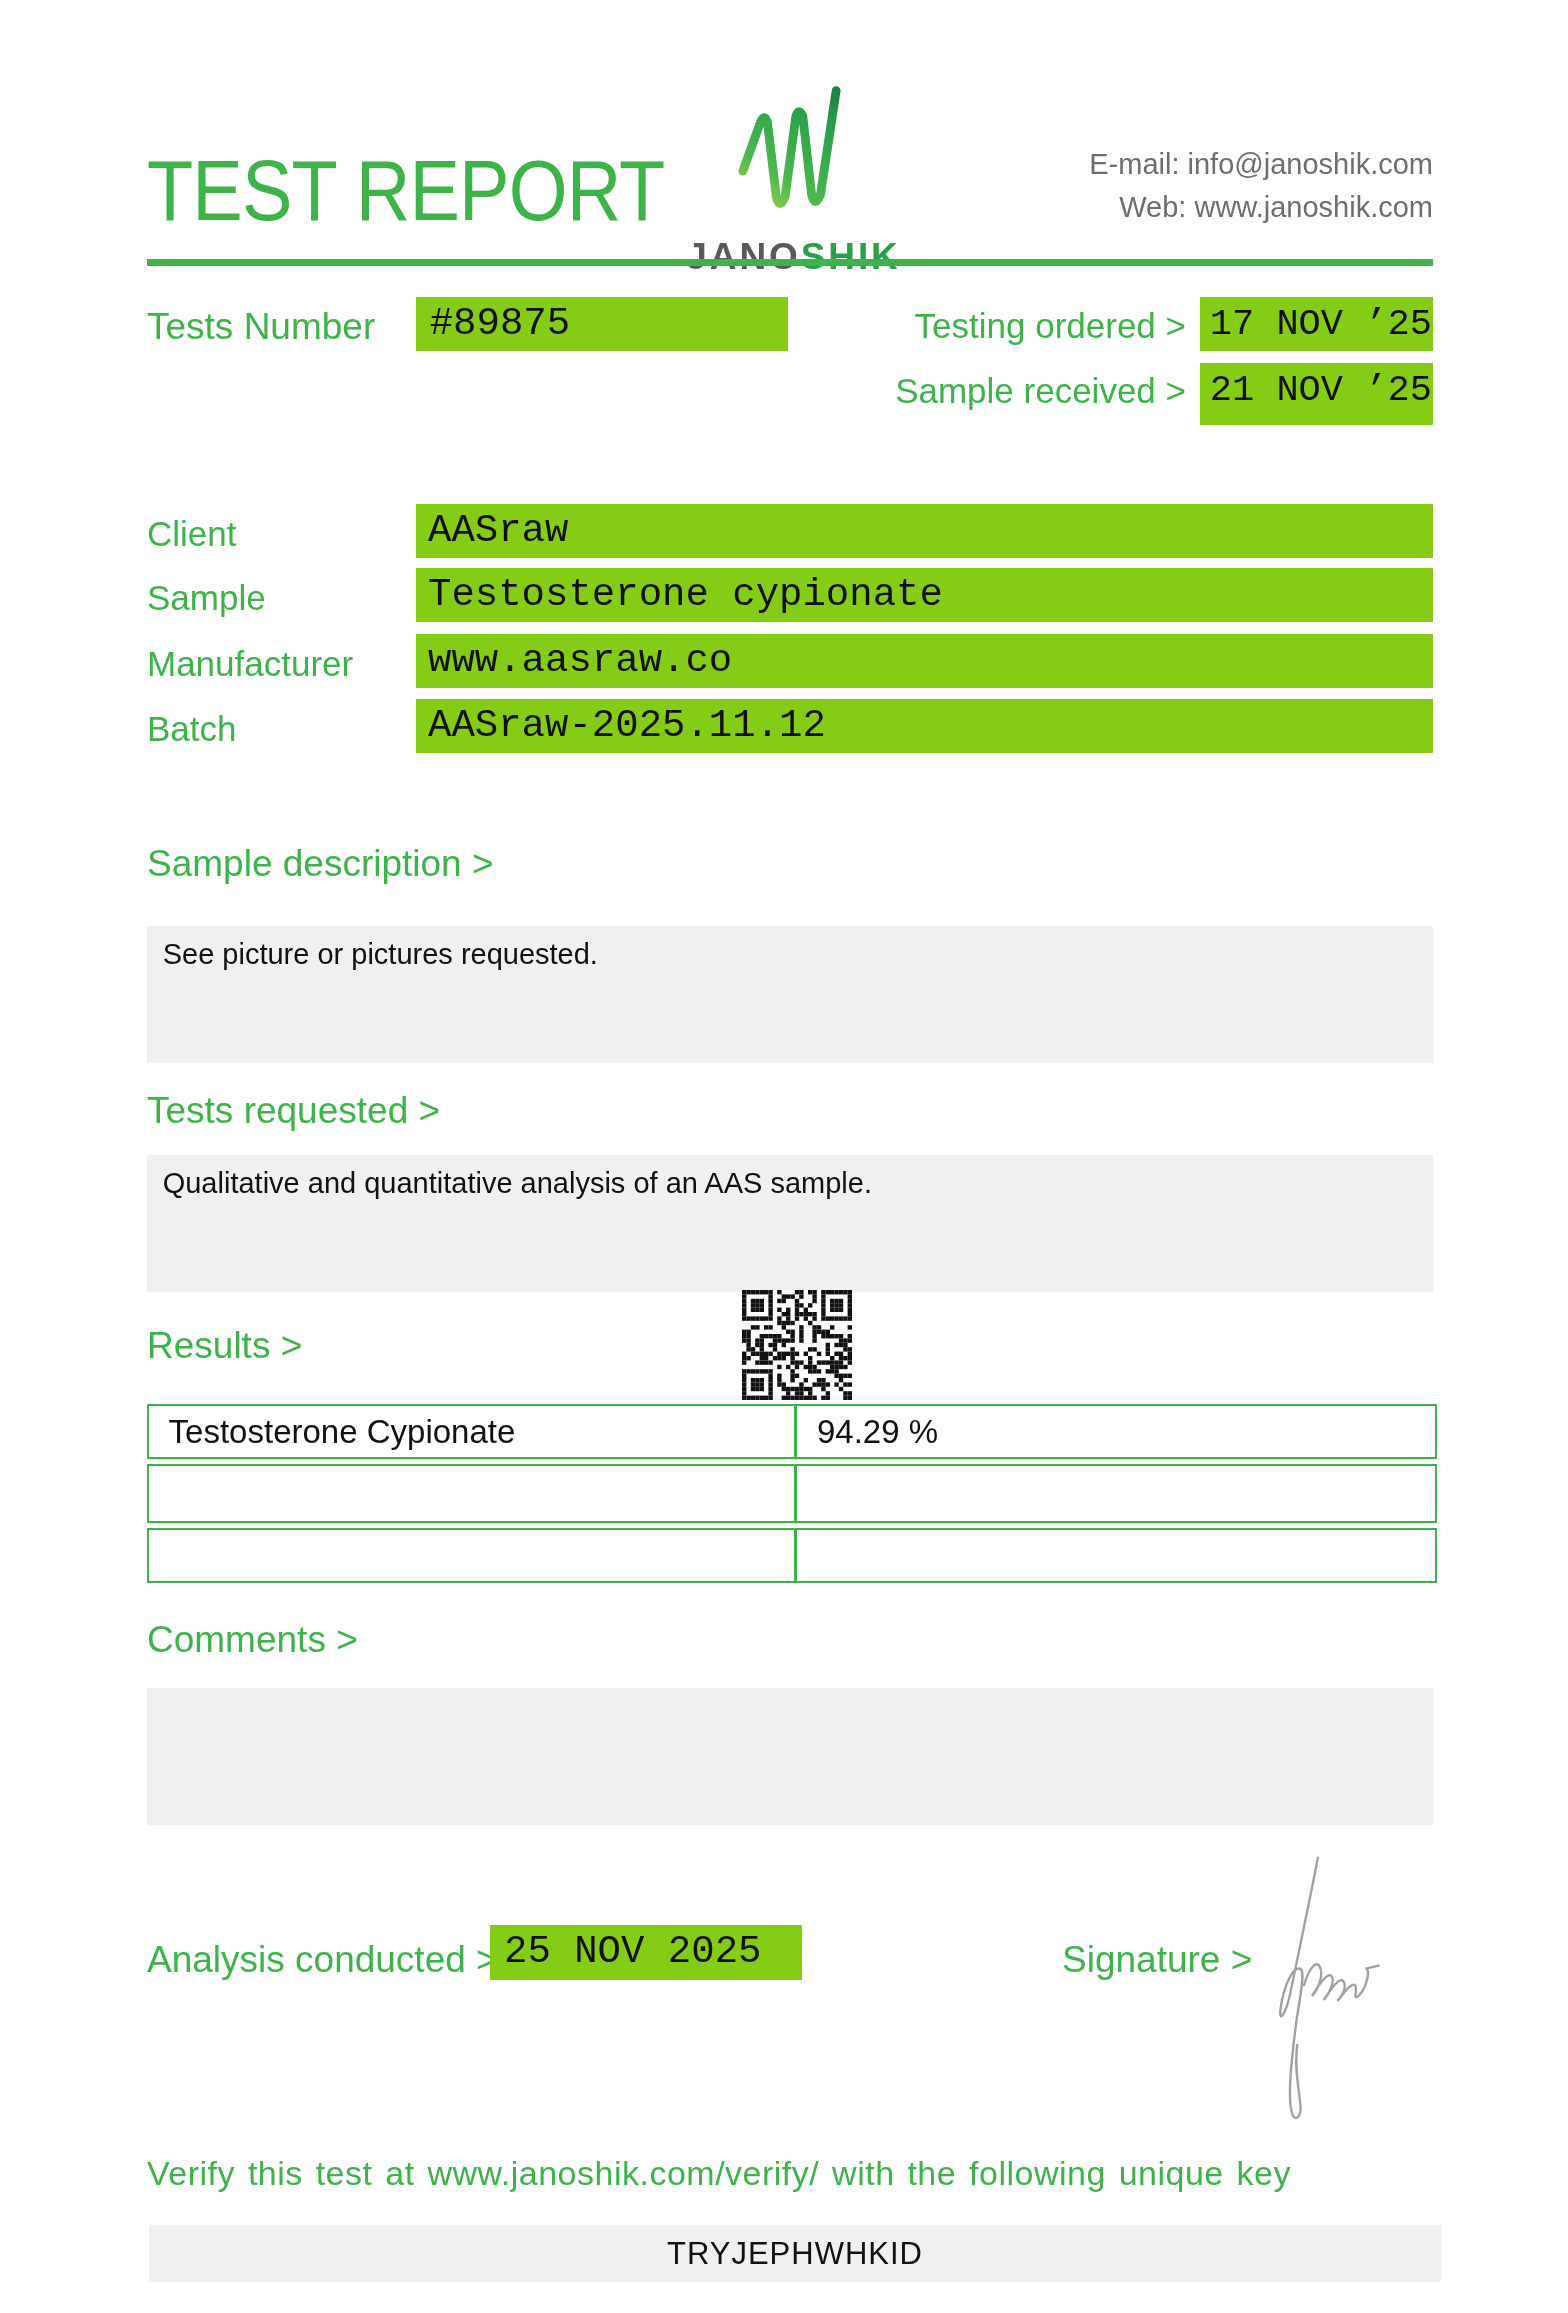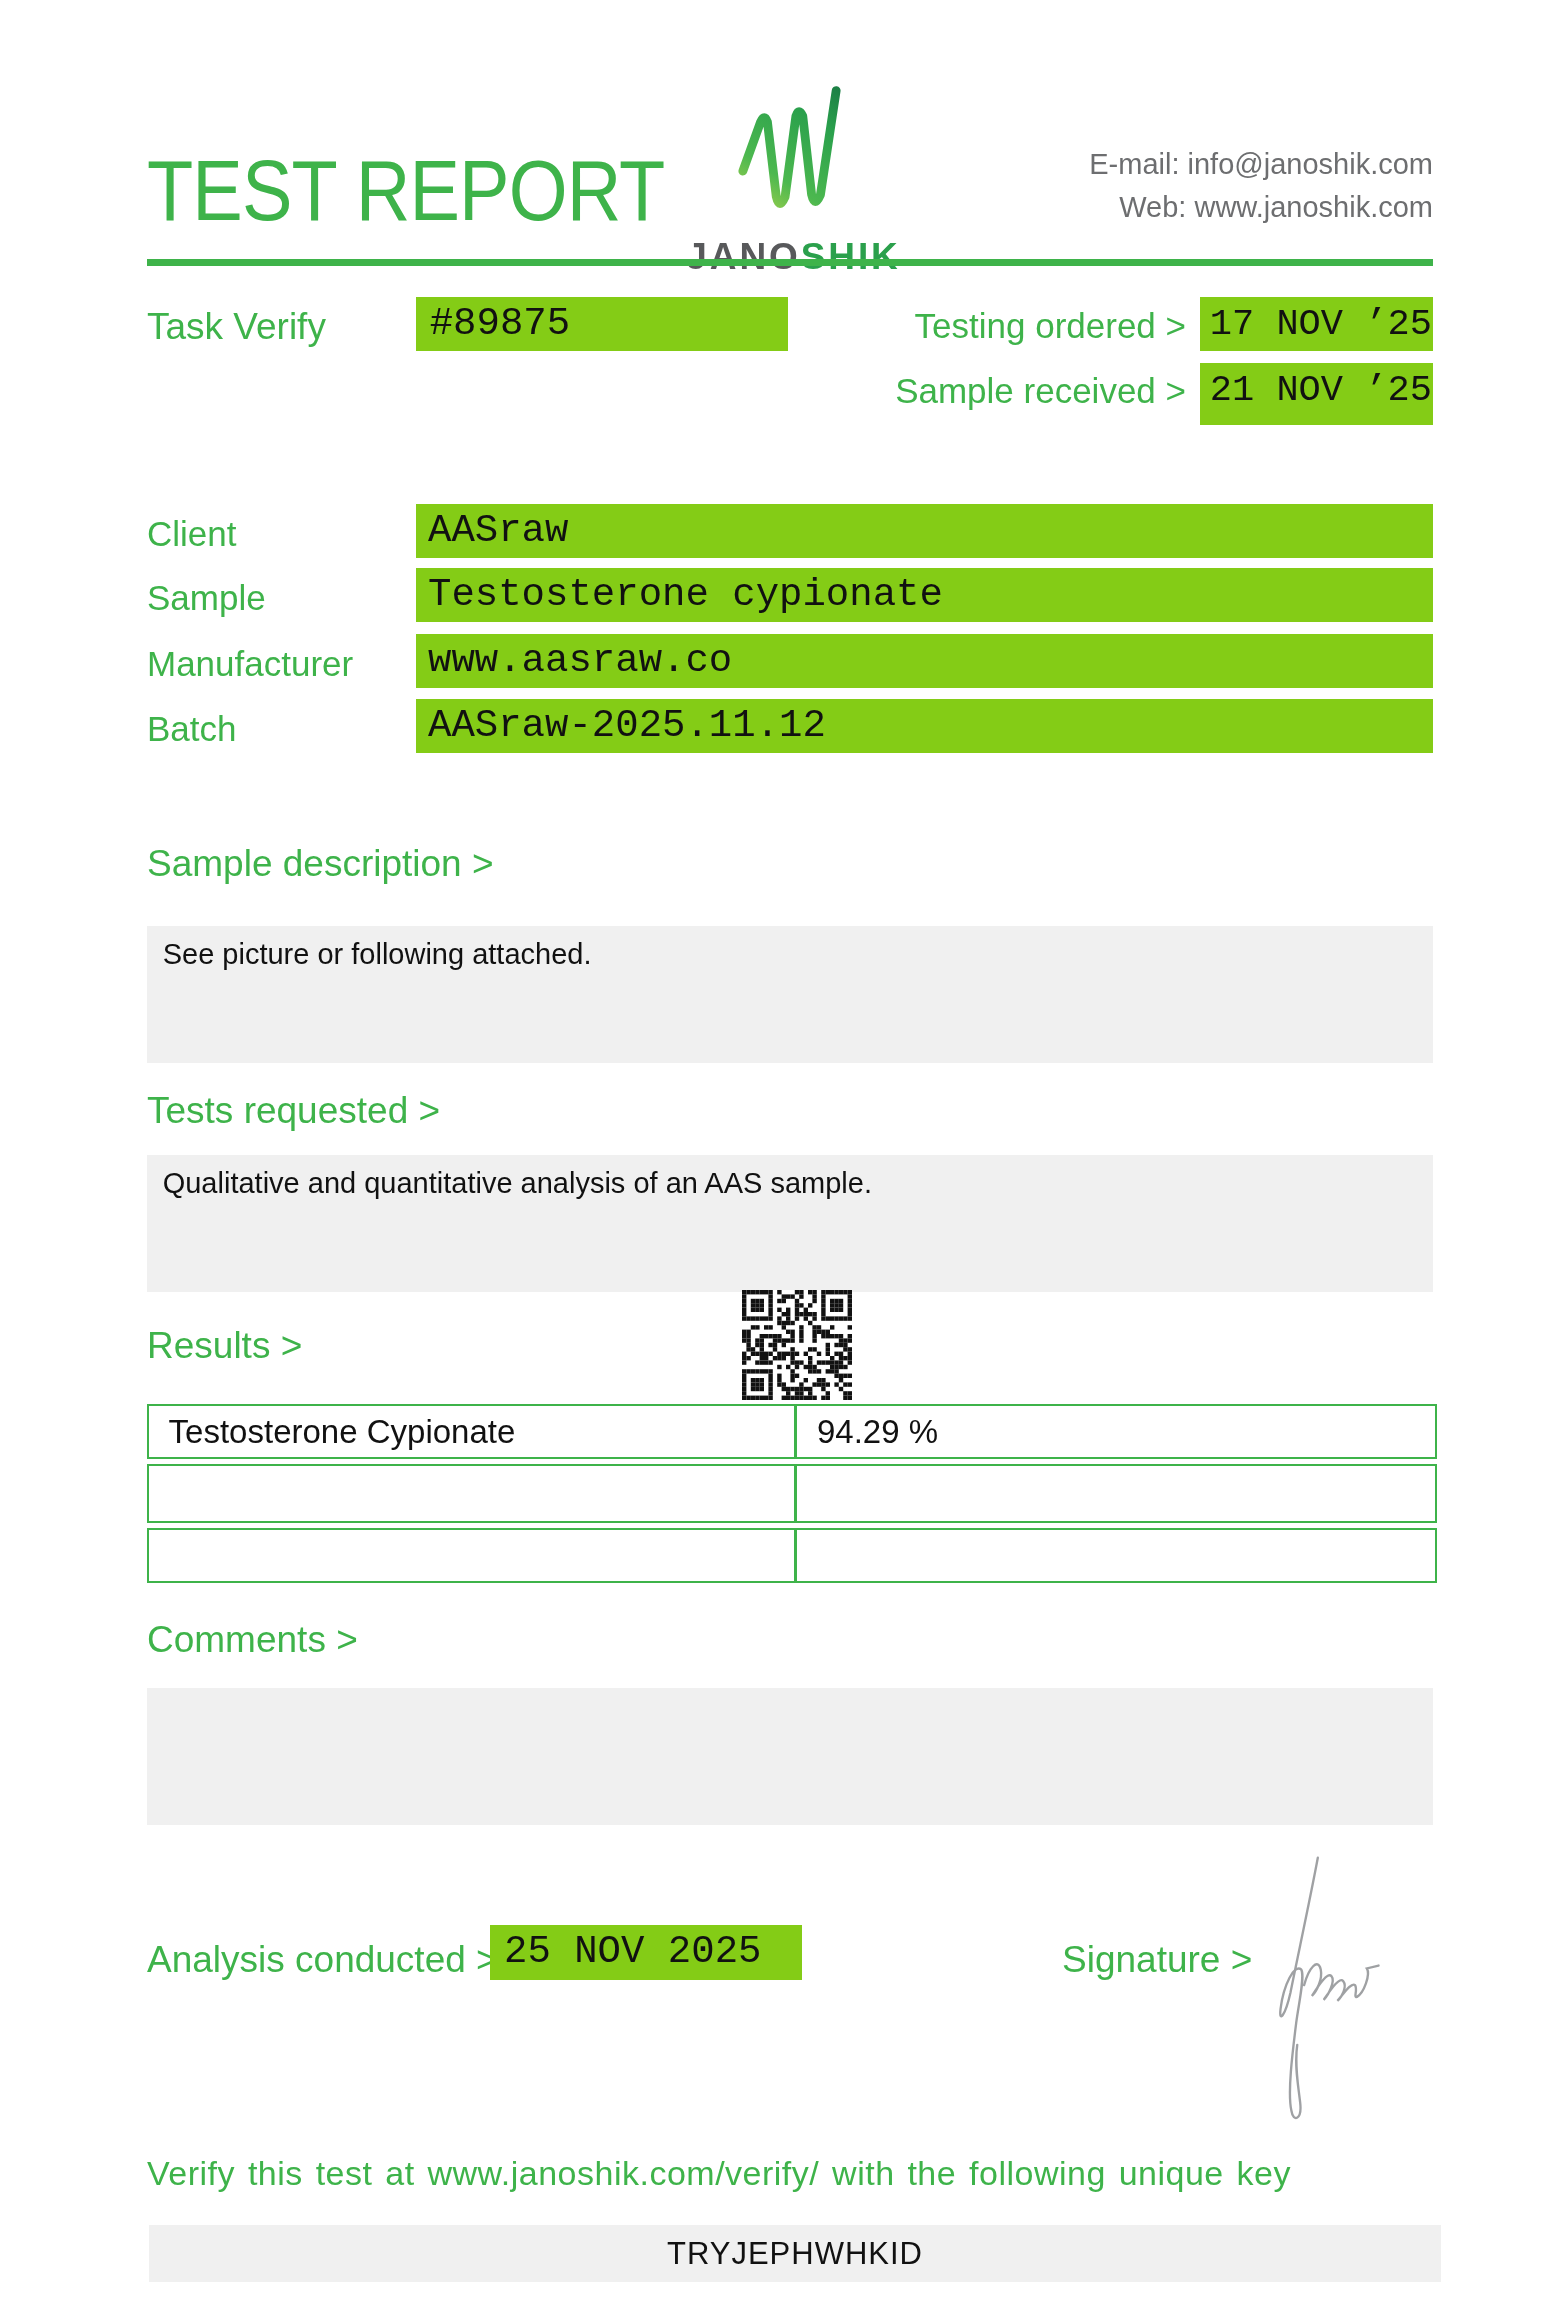--- a/index.html
+++ b/index.html
@@ -79,21 +79,21 @@
     <span class="gray">JANO</span><span class="grn">SHIK</span>
   </div>
 
   <div class="abs contact">
     <div>E-mail: info@janoshik.com</div>
     <div>Web: www.janoshik.com</div>
   </div>
 
   <div class="abs rule"></div>
 
-  <div class="abs lbl" style="left:147px;top:306px;">Task Verify</div>
+  <div class="abs lbl" style="left:147px;top:306px;">Tests Number</div>
   <div class="abs valbox vb-task">#89875</div>
 
   <div class="abs lbl r-lbl" style="left:814px;top:306px;width:372px;font-size:35px;">Testing ordered  &gt;</div>
   <div class="abs valbox vb-date1">17 NOV ’25</div>
 
   <div class="abs lbl r-lbl" style="left:814px;top:371px;width:372px;font-size:35px;">Sample received &gt;</div>
   <div class="abs valbox vb-date2">21 NOV ’25</div>
 
   <div class="abs lbl-sm" style="left:147px;top:514px;">Client</div>
   <div class="abs valbox det-box" style="top:504px;">AASraw</div>
@@ -102,21 +102,21 @@
   <div class="abs valbox det-box" style="top:568px;">Testosterone cypionate</div>
 
   <div class="abs lbl-sm" style="left:147px;top:644px;">Manufacturer</div>
   <div class="abs valbox det-box" style="top:634px;">www.aasraw.co</div>
 
   <div class="abs lbl-sm" style="left:147px;top:709px;">Batch</div>
   <div class="abs valbox det-box" style="top:699px;">AASraw-2025.11.12</div>
 
   <div class="abs lbl" style="left:147px;top:843px;">Sample description &gt;</div>
   <div class="abs secbox" style="top:926px;">
-    <span>See picture or following attached.</span>
+    <span>See picture or pictures requested.</span>
   </div>
 
   <div class="abs lbl" style="left:147px;top:1090px;">Tests requested &gt;</div>
   <div class="abs secbox" style="top:1155px;">
     <span>Qualitative and quantitative analysis of an AAS sample.</span>
   </div>
 
   <div class="abs lbl" style="left:147px;top:1325px;">Results &gt;</div>
 
   <div class="abs" id="qr" style="left:742px;top:1290px;width:110px;height:110px;"><svg width="110" height="110" viewBox="0 0 112 112">

